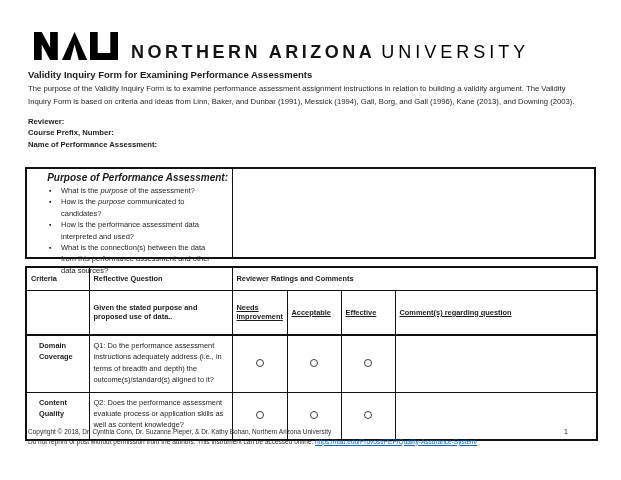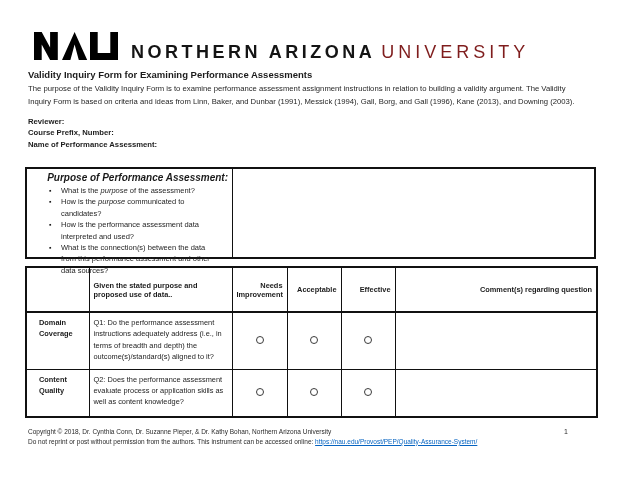--- a/index.html
+++ b/index.html
@@ -7,21 +7,21 @@
   .page {
     position:relative; width:621px; height:480px; background:#ffffff;
     font-family:"Liberation Sans", sans-serif; color:#212121; overflow:hidden;
   }
 
   
   .logo-row { position:absolute; left:33px; top:32px; display:flex; align-items:flex-end; }
   .nau-mark { display:block; }
   .wordmark { margin-left:12px; white-space:nowrap; line-height:14px; margin-bottom:0px; color:#141414; }
   .wordmark .wm-bold  { font-size:18px; font-weight:bold; letter-spacing:3.5px;text-align:center; }
-  .wordmark .wm-light { font-size:18px; font-weight:normal; letter-spacing:4px; margin-left:6px; color:#7f1d1d; }
+  .wordmark .wm-light { font-size:18px; font-weight:normal; letter-spacing:4px; margin-left:6px; color:#000000; }
 
   
   .doc-title { position:absolute; left:28px; top:69px; font-size:9.5px; font-weight:bold; color:#1c1c1c; }
   .doc-intro { position:absolute; left:28px; top:82px; width:549px; font-size:7.7px; line-height:13.2px; color:#262626; }
 
   
   .fields { position:absolute; left:28px; top:116px; }
   .field { font-size:7.7px; font-weight:bold; line-height:11.4px; color:#1c1c1c; }
   .field-value { display:inline-block; min-width:120px; height:8px; }
 
@@ -46,21 +46,21 @@
   .main-table th, .main-table td {
     border:1px solid #111; font-size:7.4px; padding:2px 4px; color:#1c1c1c;
     overflow:hidden;
   }
   .main-table th { font-weight:bold; text-align:left; vertical-align:middle; }
   tr.hrow1 { height:23px; }
   tr.hrow2 { height:45px; }
   tr.brow1 { height:57px; }
   tr.brow2 { height:48px; }
   tr.hrow2 th { border-bottom:2px solid #111; }
-  th.center, td.center { text-align:right; }
+  th.center, td.center { text-align:left;text-decoration:underline; }
   td.crit { font-weight:bold; vertical-align:top; padding-top:4px; line-height:11px;padding-left:12px; }
   td.quest { vertical-align:top; padding-top:4px; line-height:11.4px; }
   td.rating { text-align:center; vertical-align:middle; }
   .radio {
     display:inline-block; width:8px; height:8px; border:1px solid #3c3c3c;
     border-radius:50%; background:#fff;
   }
 
   
   .footer { position:absolute; left:28px; top:427px; width:520px; font-size:6.5px; line-height:9.6px; color:#2a2a2a; }
@@ -117,20 +117,25 @@
   <table class="main-table">
     <colgroup>
       <col style="width:63px">
         <col style="width:143px">
         <col style="width:55px">
       <col style="width:54px">
         <col style="width:54px">
         <col style="width:202px">
     </colgroup>
     <tbody>
+        <tr class="hrow1">
+      <th>Criteria</th>
+      <th>Reflective Question</th>
+      <th colspan="4">Reviewer Ratings and Comments</th>
+    </tr>
     <tr class="hrow2">
       <th></th>
       <th>Given the stated purpose and proposed use of data..</th>
       <th class="center">Needs Improvement</th>
       <th class="center">Acceptable</th>
       <th class="center">Effective</th>
       <th class="center">Comment(s) regarding question</th>
     </tr>
     <tr class="brow1">
       <td class="crit">Domain Coverage</td>

